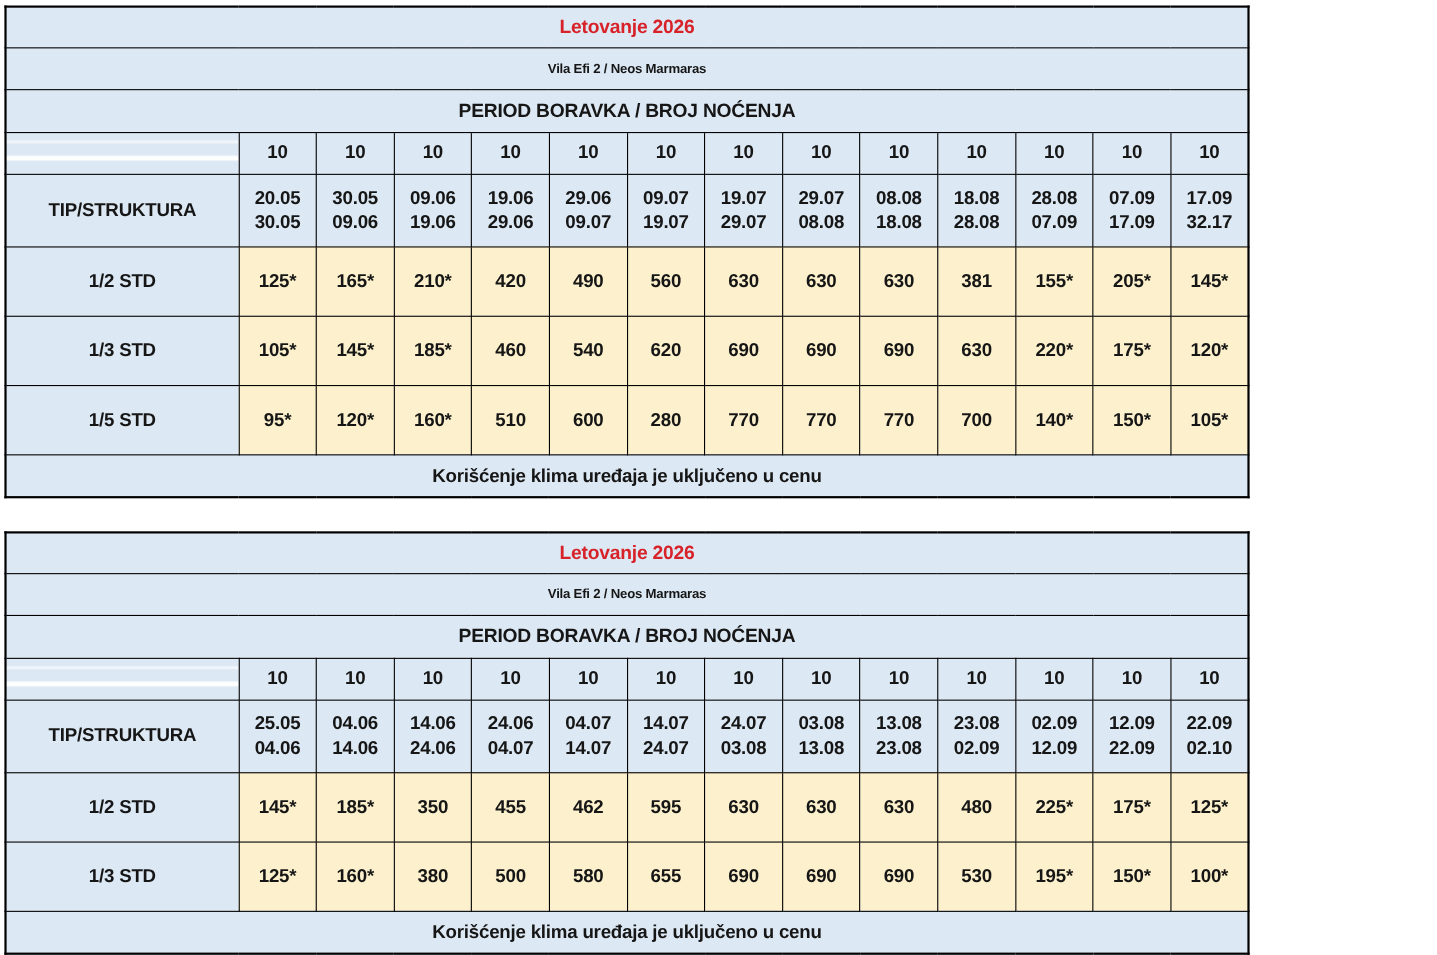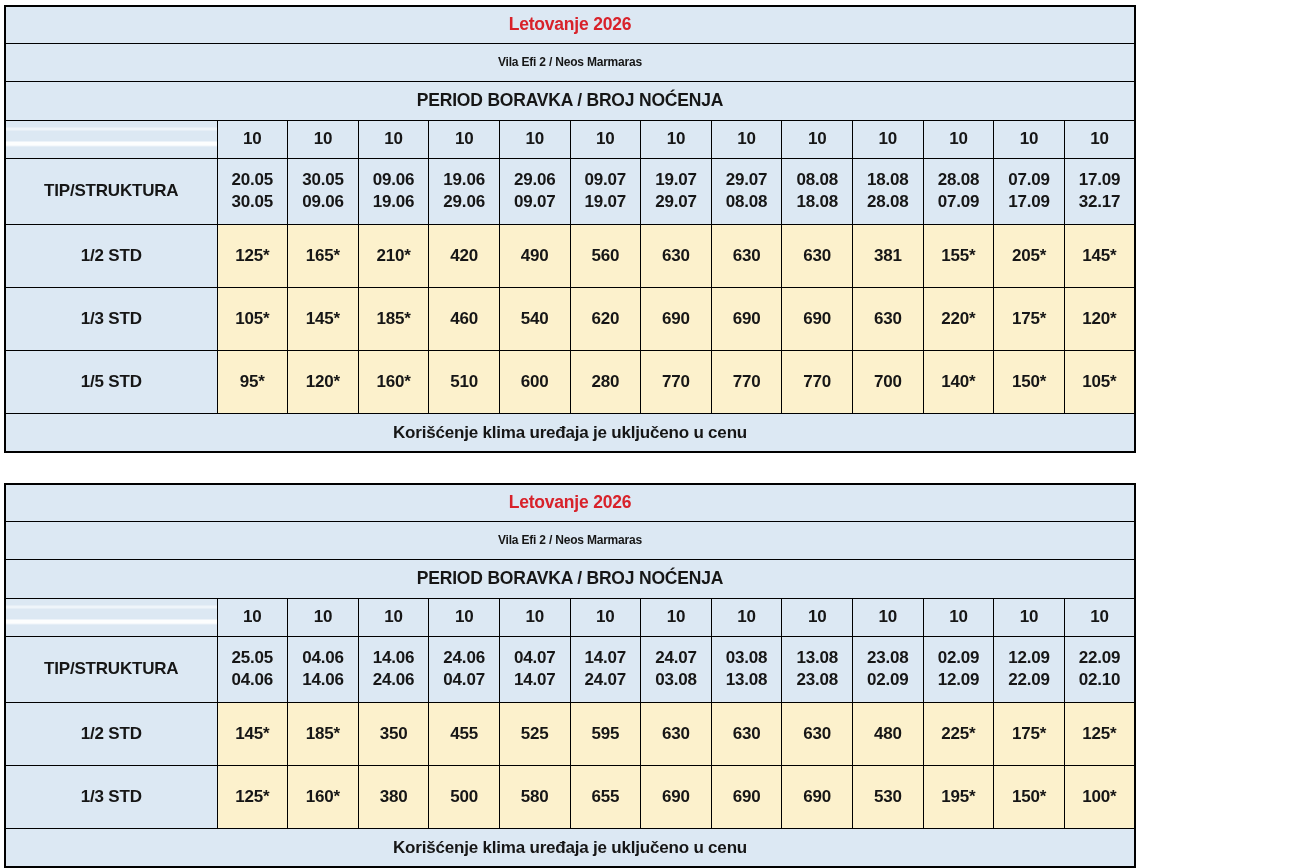--- a/index.html
+++ b/index.html
@@ -315,21 +315,21 @@
         </td>
       </tr>
   </thead>
   <tbody>
       <tr class="r-price">
         <td>1/2 STD</td>
         <td class="cream">145*</td>
         <td class="cream">185*</td>
         <td class="cream">350</td>
         <td class="cream">455</td>
-        <td class="cream">525</td>
+        <td class="cream">462</td>
         <td class="cream">595</td>
         <td class="cream">630</td>
         <td class="cream">630</td>
         <td class="cream">630</td>
         <td class="cream">480</td>
         <td class="cream">225*</td>
         <td class="cream">175*</td>
         <td class="cream">125*</td>
       </tr>
       <tr class="r-price">

